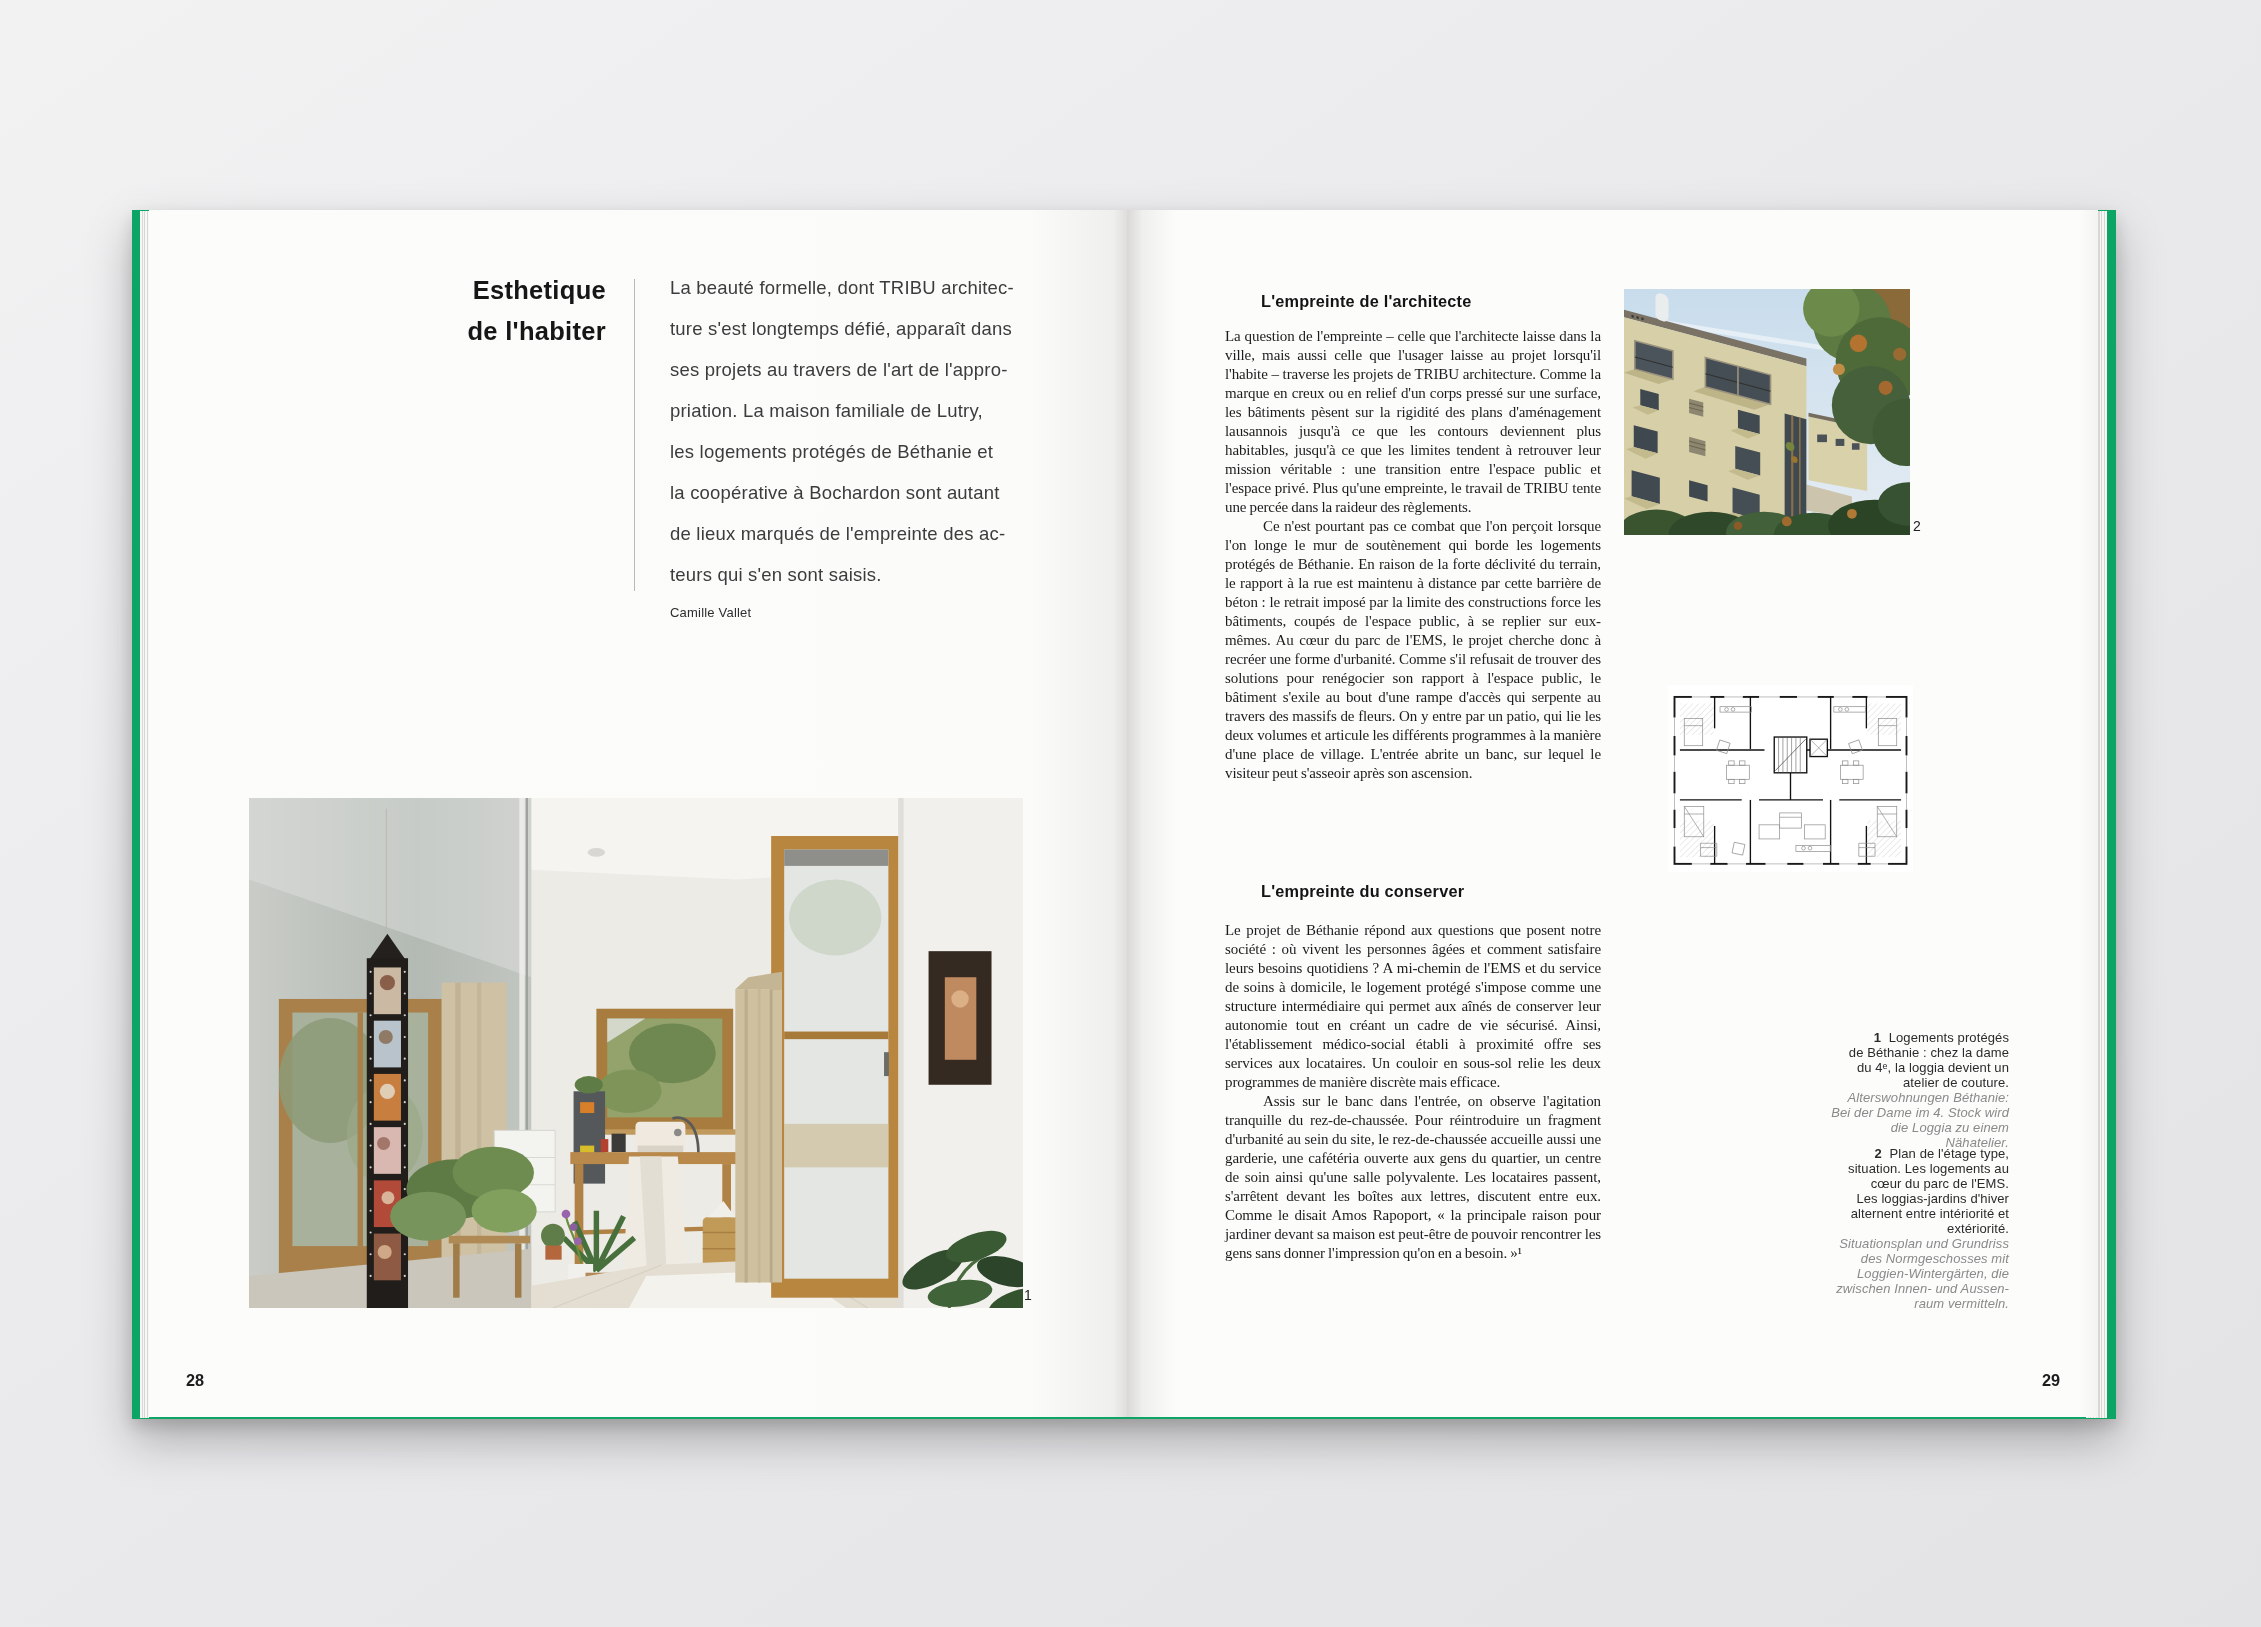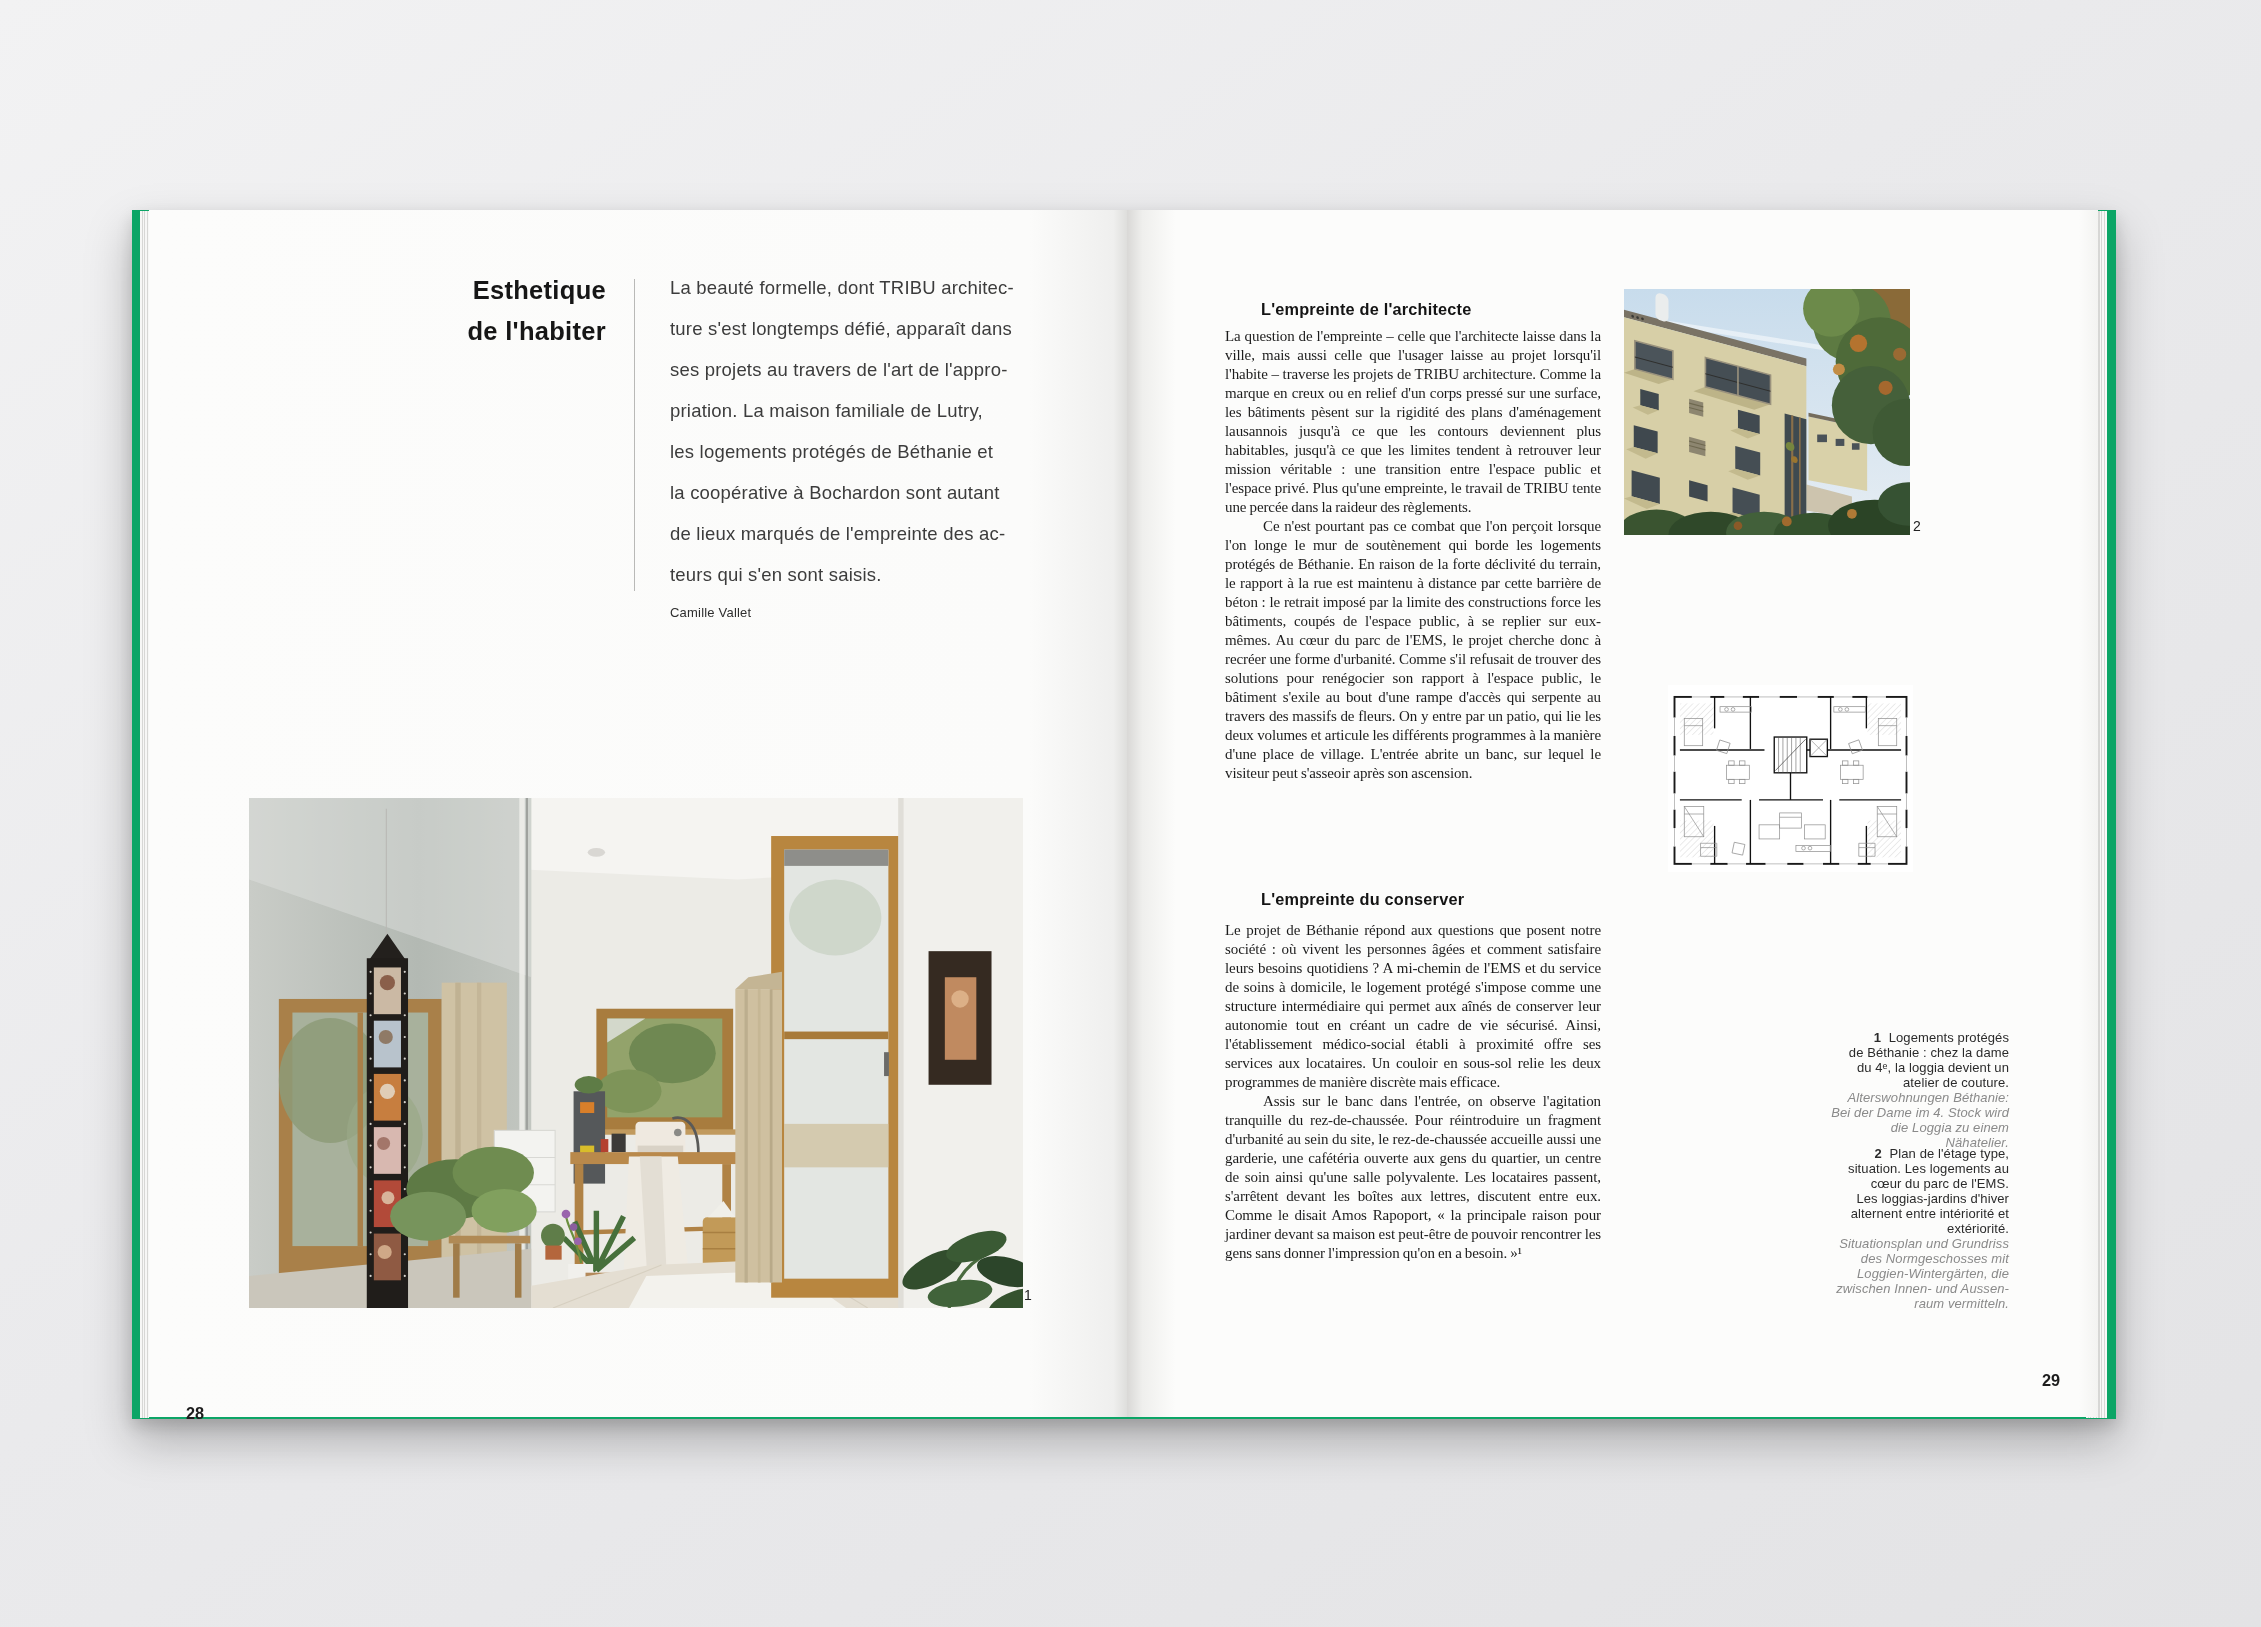--- a/index.html
+++ b/index.html
@@ -28,26 +28,26 @@
   
   .title{left:0;top:60px;width:457px;text-align:right;
     font-size:25.5px;line-height:41px;font-weight:700;color:#161616;letter-spacing:0.3px;white-space:pre-line;}
   .divider{left:485px;top:69px;width:1.1px;height:312px;background:#b9b9b7;}
   .intro{left:521px;top:57px;width:391px;font-size:18.5px;line-height:41px;font-weight:400;
     color:#3c3c3c;letter-spacing:0.2px;white-space:pre-line;}
   .author{left:521px;top:395px;font-size:13px;color:#2e2e2e;letter-spacing:0.2px;}
   .figlabel{font-size:14px;color:#222;}
   .label-1{left:875px;top:1077px;}
   .pagenum{font-size:16.3px;font-weight:700;color:#1d1d1d;}
-  .pagenum-left{left:37px;top:1161px;margin-top:33px;}
+  .pagenum-left{left:37px;top:1161px;}
   .photo-interior{left:100px;top:588px;width:774px;height:510px;}
   .photo-interior svg,.photo-building svg,.floorplan svg{position:absolute;left:0;top:0;width:100%;height:100%;}
 
   
-  .heading{left:134px;font-size:16.3px;font-weight:700;color:#141414;letter-spacing:0.2px;margin-top:8px;}
+  .heading{left:134px;font-size:16.3px;font-weight:700;color:#141414;letter-spacing:0.2px;}
   .h-architect{top:82px;}
   .h-collective{top:672px;}
   .bodycol{left:98px;width:376px;font-family:"Liberation Serif",serif;font-size:15px;
     line-height:19px;color:#1c1c1c;letter-spacing:-0.1px;word-spacing:-0.5px;}
   .body-1{top:117px;}
   .body-2{top:711px;}
   .bodycol p{position:static;text-align:justify;}
   .bodycol p.indent{text-indent:38px;}
   .photo-building{left:497px;top:79px;width:286px;height:246px;}
   .label-2{left:786px;top:308px;}

